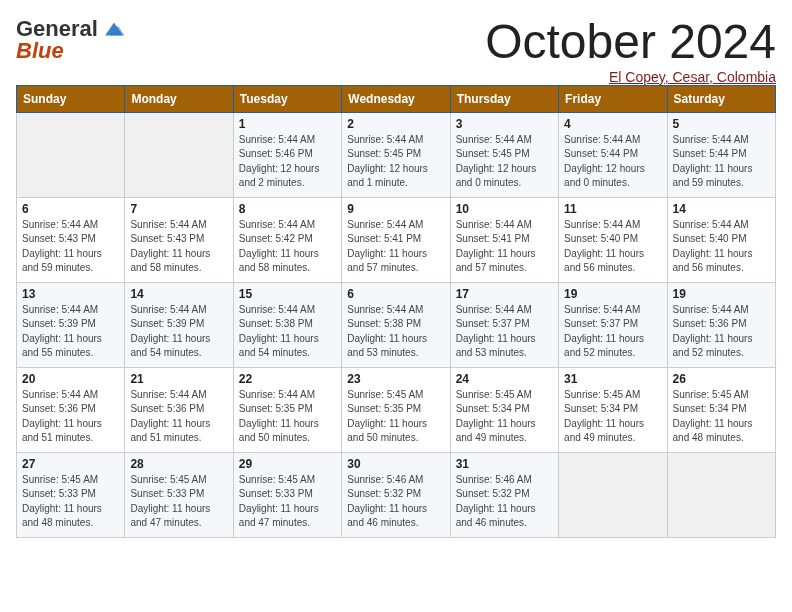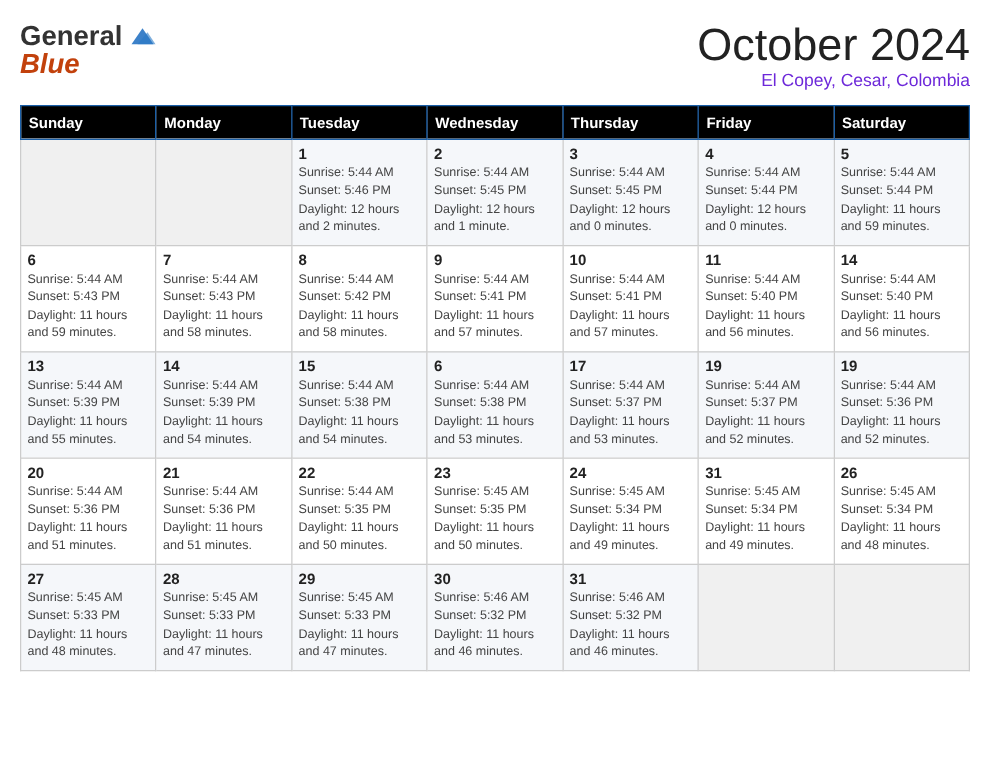--- a/index.html
+++ b/index.html
@@ -7,21 +7,20 @@
       font-family: Arial, sans-serif;
       background: #fff;
       width: 792px;
       min-height: 612px;
       padding: 16px;
     }
     .header {
       display: flex;
       justify-content: space-between;
       align-items: flex-start;
-      margin-bottom: 12px;
     }
     .logo {
       display: flex;
       flex-direction: column;
       align-items: flex-start;
     }
     .logo-text {
       display: flex;
       align-items: center;
       gap: 2px;
@@ -39,36 +38,37 @@
     }
     .logo-icon {
       width: 24px;
       height: 24px;
       margin-left: 2px;
     }
     .title-block {
       text-align: right;
     }
     .month-title {
-      font-size: 36px;
+      font-size: 48px;
       font-weight: 300;
       color: #222;
       line-height: 1.1;
     }
     .location {
       font-size: 14px;
-      color: #6d28d9;
+      color: #7f1d1d;
+      text-decoration: underline;
     }
     table {
       width: 100%;
       border-collapse: collapse;
       font-size: 10.5px;
     }
     thead tr {
-      background-color: #000000;
+      background-color: #a16207;
       color: #fff;
     }
     thead th {
       padding: 6px 6px;
       text-align: left;
       font-weight: bold;
       font-size: 12px;
       border: 1px solid #1a5fa8;
     }
     tbody tr {

